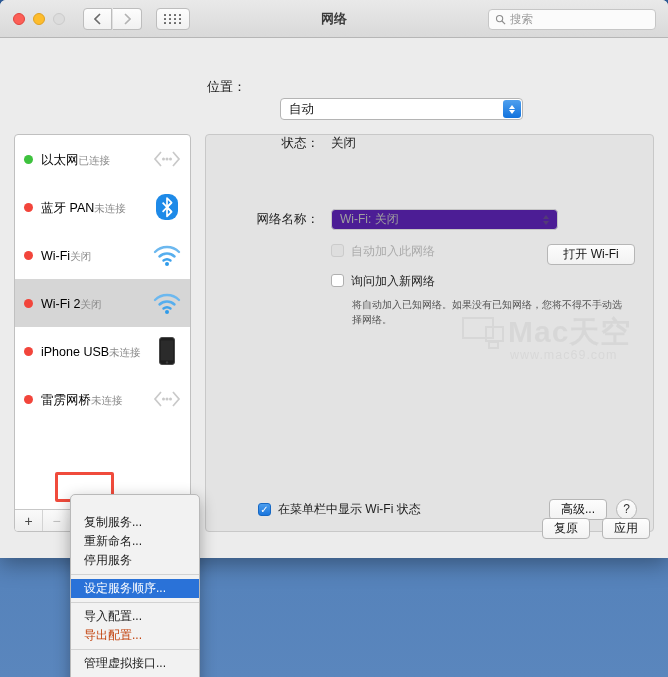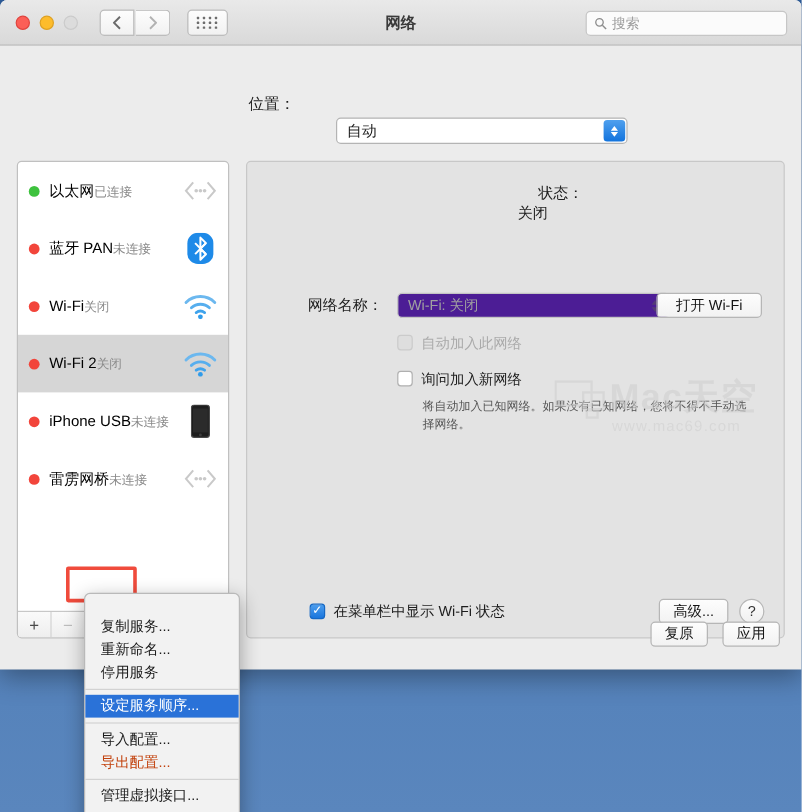--- a/index.html
+++ b/index.html
@@ -142,21 +142,21 @@
   }
 
   
   #detail {
     flex: 1; margin-left: 14px;
     background: #e3e3e3;
     border: 1px solid #c8c8c8; border-radius: 4px;
     position: relative; overflow: hidden;
   }
   .frow { display: flex; align-items: center; }
-  #status-row { margin-top: 18px; padding-left: 17px; flex-direction: column; }
+  #status-row { padding-left: 17px; }
   .flabel { font-size: 12.5px; color: #1d1d1d; text-align: right; width: 96px; flex: none; }
   #status-value { font-size: 12.5px; color: #1d1d1d; margin-left: 12px; }
   #wifi-toggle-btn {
     position: absolute; right: 18px; top: 109px;
     min-width: 88px; height: 21px; padding: 0 10px;
     background: linear-gradient(180deg,#fdfdfd,#f2f2f2);
     border: 1px solid #b6b6b6; border-radius: 4px;
     font-size: 12px; color: #141414;
     display: flex; align-items: center; justify-content: center;
   }

